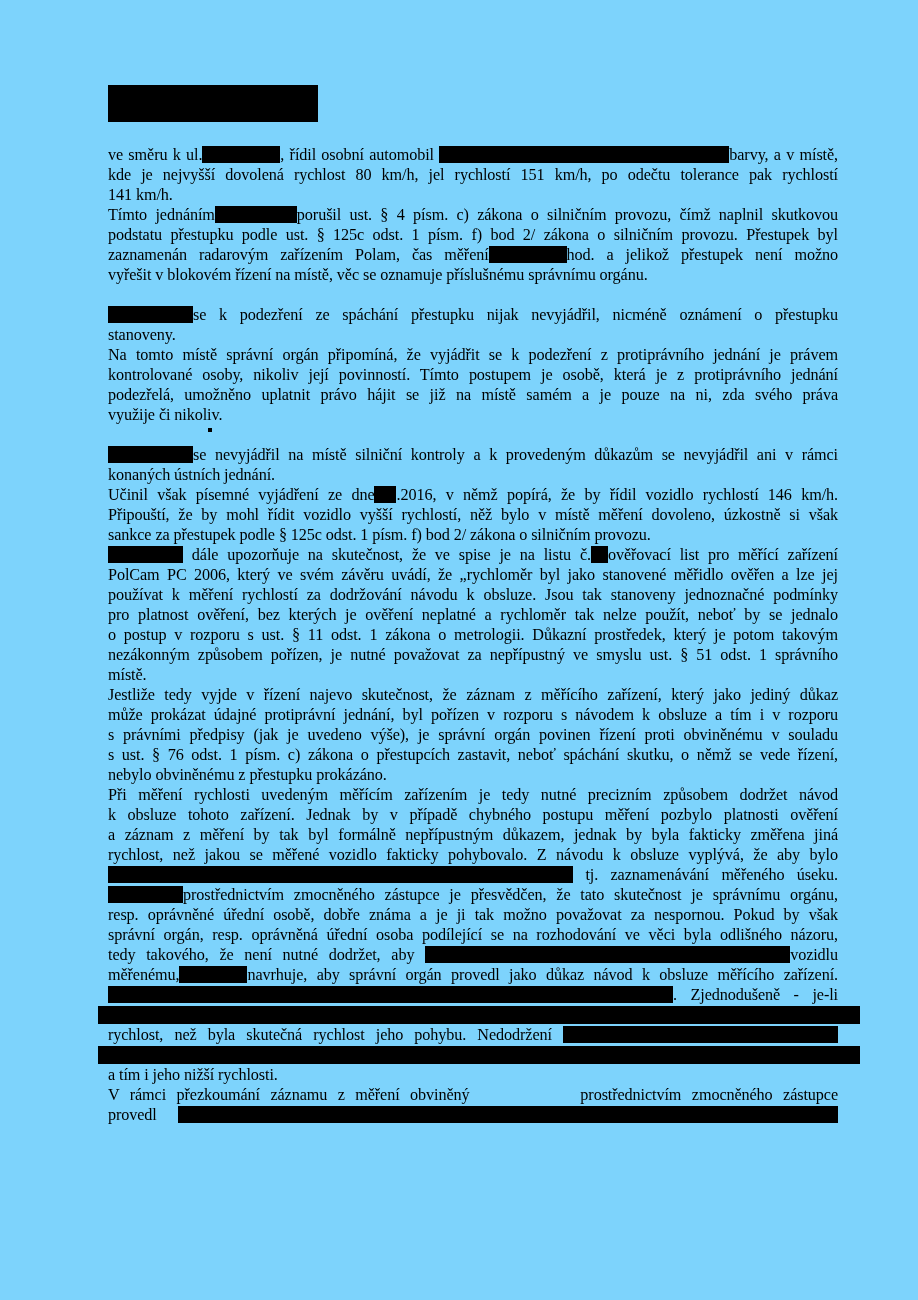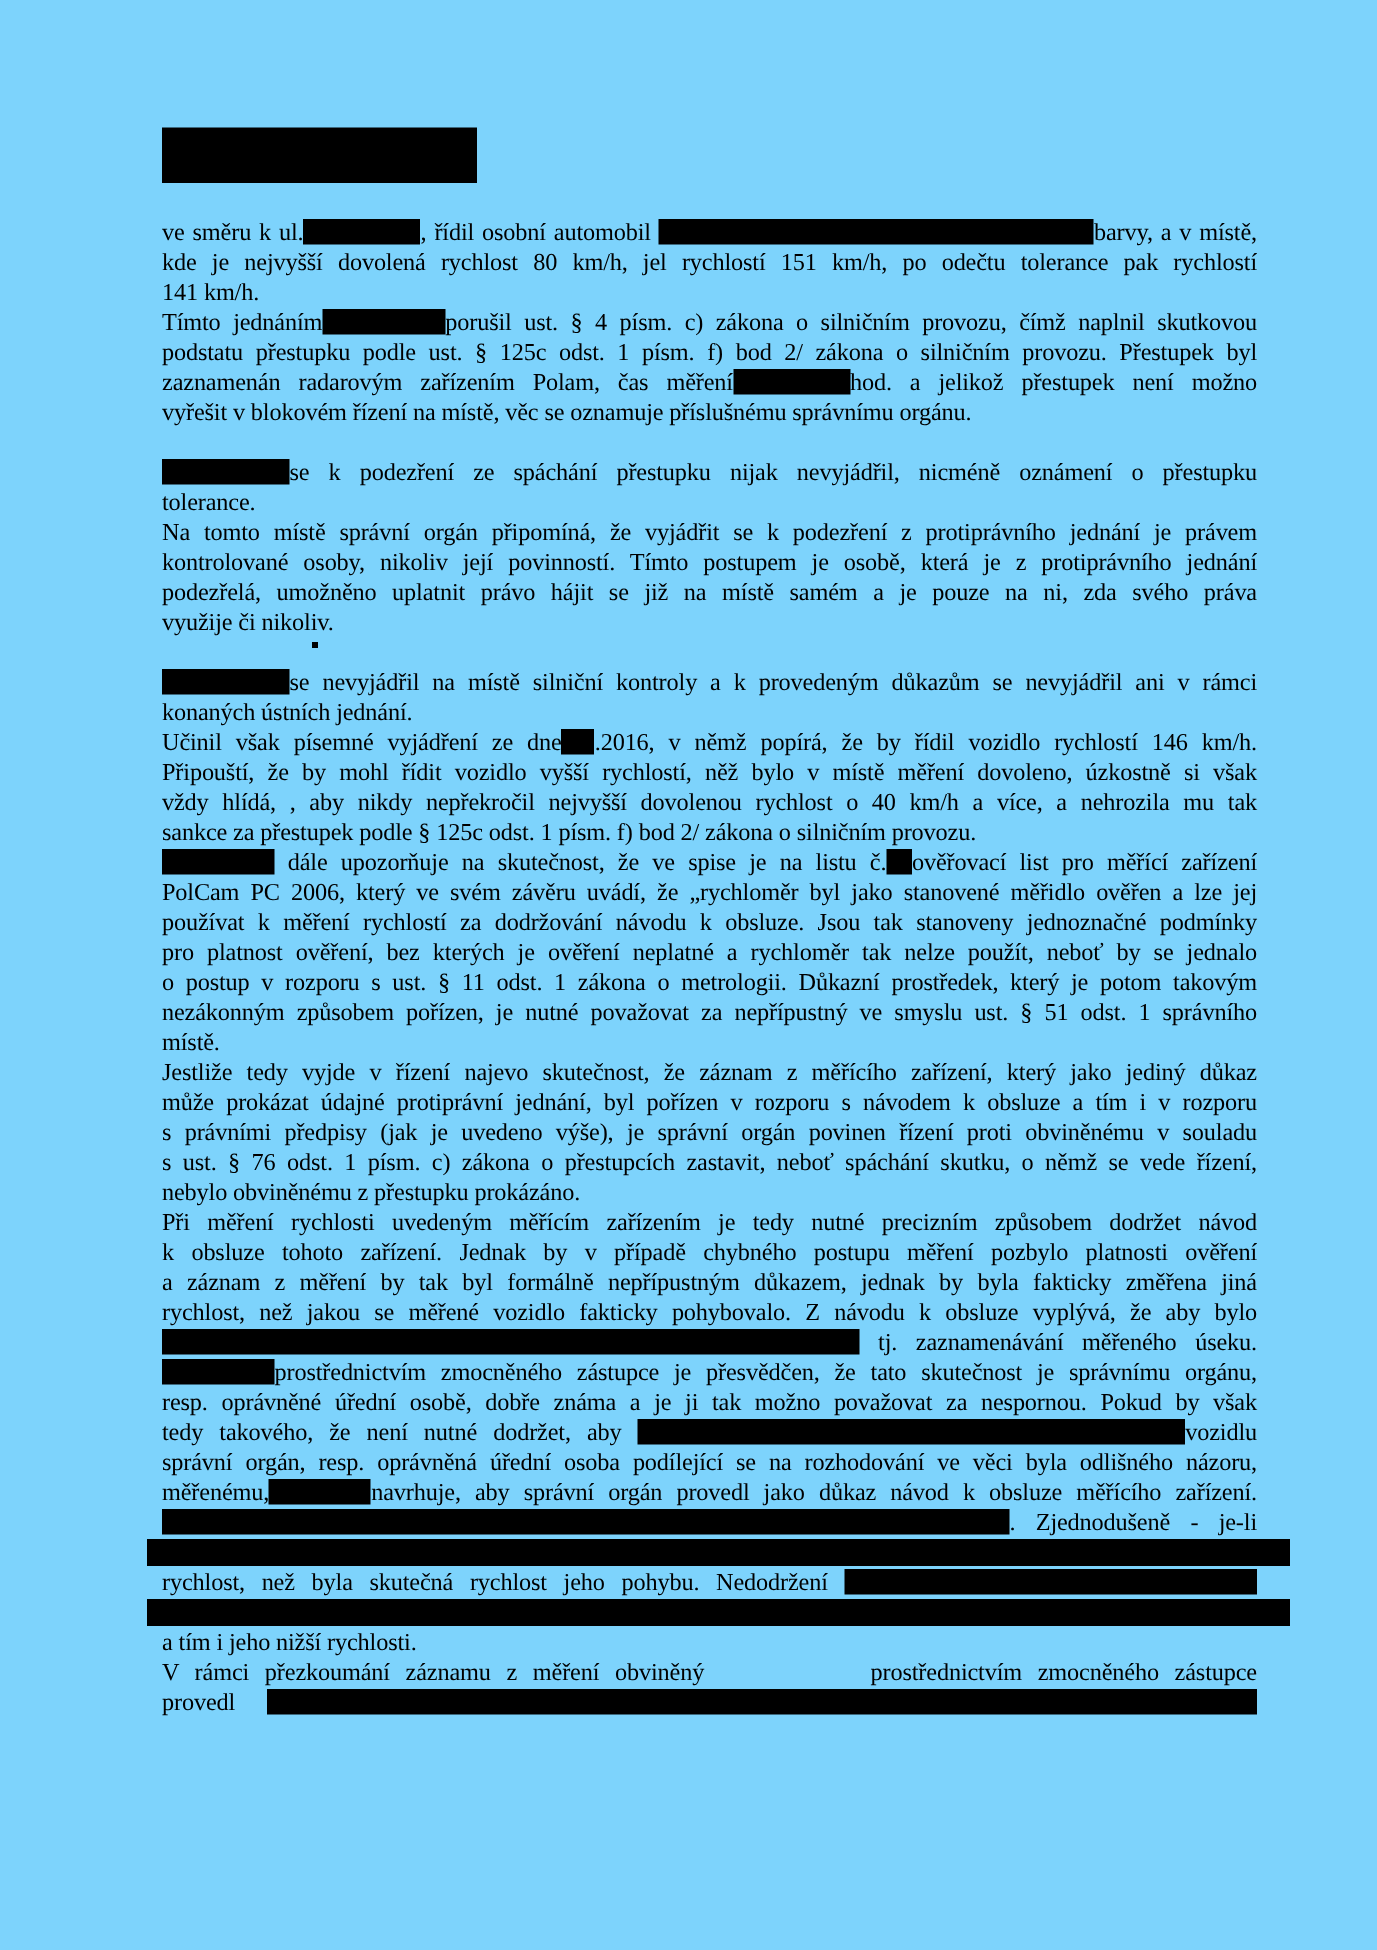--- a/index.html
+++ b/index.html
@@ -60,53 +60,52 @@
       <div class="topblock" style="width: 210px; height: 37px;"></div>
       <div class="line"><span>ve směru k ul.</span><span class="redaction" style="width: 78px;"></span><span>, řídil osobní automobil </span><span class="redaction" style="width: 290px;"></span><span>barvy, a v místě,</span></div>
       <div class="line"><span>kde je nejvyšší dovolená rychlost 80 km/h, jel rychlostí 151 km/h, po odečtu tolerance pak rychlostí</span></div>
       <div class="line left"><span>141 km/h.</span></div>
       <div class="line"><span>Tímto jednáním</span><span class="redaction" style="width: 82px;"></span><span>porušil ust. § 4 písm. c) zákona o silničním provozu, čímž naplnil skutkovou</span></div>
       <div class="line"><span>podstatu přestupku podle ust. § 125c odst. 1 písm. f) bod 2/ zákona o silničním provozu. Přestupek byl</span></div>
       <div class="line"><span>zaznamenán radarovým zařízením Polam, čas měření</span><span class="redaction" style="width: 78px;"></span><span>hod. a jelikož přestupek není možno</span></div>
       <div class="line left"><span>vyřešit v blokovém řízení na místě, věc se oznamuje příslušnému správnímu orgánu.</span></div>
       <div class="blank"></div>
       <div class="line"><span class="redaction" style="width: 85px;"></span><span>se k podezření ze spáchání přestupku nijak nevyjádřil, nicméně oznámení o přestupku</span></div>
-      <div class="line left"><span>tolerance.</span></div>
+      <div class="line left"><span>stanoveny.</span></div>
       <div class="line"><span>Na tomto místě správní orgán připomíná, že vyjádřit se k podezření z protiprávního jednání je právem</span></div>
       <div class="line"><span>kontrolované osoby, nikoliv její povinností. Tímto postupem je osobě, která je z protiprávního jednání</span></div>
       <div class="line"><span>podezřelá, umožněno uplatnit právo hájit se již na místě samém a je pouze na ni, zda svého práva</span></div>
       <div class="line left"><span>využije či nikoliv.</span></div>
       <div class="dotline"><span class="dotmark" style="margin-left: 100px;"></span></div>
       <div class="line"><span class="redaction" style="width: 85px;"></span><span>se nevyjádřil na místě silniční kontroly a k provedeným důkazům se nevyjádřil ani v rámci</span></div>
       <div class="line left"><span>konaných ústních jednání.</span></div>
       <div class="line"><span>Učinil však písemné vyjádření ze dne</span><span class="redaction" style="width: 22px;"></span><span>.2016, v němž popírá, že by řídil vozidlo rychlostí 146 km/h.</span></div>
       <div class="line"><span>Připouští, že by mohl řídit vozidlo vyšší rychlostí, něž bylo v místě měření dovoleno, úzkostně si však</span></div>
-      <div class="line"><span>vždy hlídá, , aby nikdy nepřekročil nejvyšší dovolenou rychlost o 40 km/h a více, a nehrozila mu tak</span></div>
       <div class="line left"><span>sankce za přestupek podle § 125c odst. 1 písm. f) bod 2/ zákona o silničním provozu.</span></div>
       <div class="line"><span class="redaction" style="width: 75px;"></span><span> dále upozorňuje na skutečnost, že ve spise je na listu č.</span><span class="redaction" style="width: 17px;"></span><span>ověřovací list pro měřící zařízení</span></div>
       <div class="line"><span>PolCam PC 2006, který ve svém závěru uvádí, že „rychloměr byl jako stanovené měřidlo ověřen a lze jej</span></div>
       <div class="line"><span>používat k měření rychlostí za dodržování návodu k obsluze. Jsou tak stanoveny jednoznačné podmínky</span></div>
       <div class="line"><span>pro platnost ověření, bez kterých je ověření neplatné a rychloměr tak nelze použít, neboť by se jednalo</span></div>
       <div class="line"><span>o postup v rozporu s ust. § 11 odst. 1 zákona o metrologii. Důkazní prostředek, který je potom takovým</span></div>
       <div class="line"><span>nezákonným způsobem pořízen, je nutné považovat za nepřípustný ve smyslu ust. § 51 odst. 1 správního</span></div>
       <div class="line left"><span>místě.</span></div>
       <div class="line"><span>Jestliže tedy vyjde v řízení najevo skutečnost, že záznam z měřícího zařízení, který jako jediný důkaz</span></div>
       <div class="line"><span>může prokázat údajné protiprávní jednání, byl pořízen v rozporu s návodem k obsluze a tím i v rozporu</span></div>
       <div class="line"><span>s právními předpisy (jak je uvedeno výše), je správní orgán povinen řízení proti obviněnému v souladu</span></div>
       <div class="line"><span>s ust. § 76 odst. 1 písm. c) zákona o přestupcích zastavit, neboť spáchání skutku, o němž se vede řízení,</span></div>
       <div class="line left"><span>nebylo obviněnému z přestupku prokázáno.</span></div>
       <div class="line"><span>Při měření rychlosti uvedeným měřícím zařízením je tedy nutné precizním způsobem dodržet návod</span></div>
       <div class="line"><span>k obsluze tohoto zařízení. Jednak by v případě chybného postupu měření pozbylo platnosti ověření</span></div>
       <div class="line"><span>a záznam z měření by tak byl formálně nepřípustným důkazem, jednak by byla fakticky změřena jiná</span></div>
       <div class="line"><span>rychlost, než jakou se měřené vozidlo fakticky pohybovalo. Z návodu k obsluze vyplývá, že aby bylo</span></div>
       <div class="line"><span class="redaction" style="width: 465px;"></span><span> tj. zaznamenávání měřeného úseku.</span></div>
       <div class="line"><span class="redaction" style="width: 75px;"></span><span>prostřednictvím zmocněného zástupce je přesvědčen, že tato skutečnost je správnímu orgánu,</span></div>
       <div class="line"><span>resp. oprávněné úřední osobě, dobře známa a je ji tak možno považovat za nespornou. Pokud by však</span></div>
+      <div class="line"><span>správní orgán, resp. oprávněná úřední osoba podílející se na rozhodování ve věci byla odlišného názoru,</span></div>
       <div class="line"><span>tedy takového, že není nutné dodržet, aby </span><span class="redaction" style="width: 365px;"></span><span>vozidlu</span></div>
-      <div class="line"><span>správní orgán, resp. oprávněná úřední osoba podílející se na rozhodování ve věci byla odlišného názoru,</span></div>
       <div class="line"><span>měřenému,</span><span class="redaction" style="width: 68px;"></span><span>navrhuje, aby správní orgán provedl jako důkaz návod k obsluze měřícího zařízení.</span></div>
       <div class="line"><span class="redaction" style="width: 565px;"></span><span>. Zjednodušeně - je-li</span></div>
       <div class="fullbar" style="width: 762px; height: 18px; margin-left: -10px;"></div>
       <div class="line"><span>rychlost, než byla skutečná rychlost jeho pohybu. Nedodržení </span><span class="redaction" style="width: 275px;"></span></div>
       <div class="fullbar" style="width: 762px; height: 18px; margin-left: -10px;"></div>
       <div class="line left"><span>a tím i jeho nižší rychlosti.</span></div>
       <div class="line"><span>V rámci přezkoumání záznamu z měření obviněný </span><span class="gap" style="width: 90px;"></span><span> prostřednictvím zmocněného zástupce</span></div>
       <div class="line"><span>provedl </span><span class="redaction" style="width: 660px;"></span></div>
     </div>
 </div>

